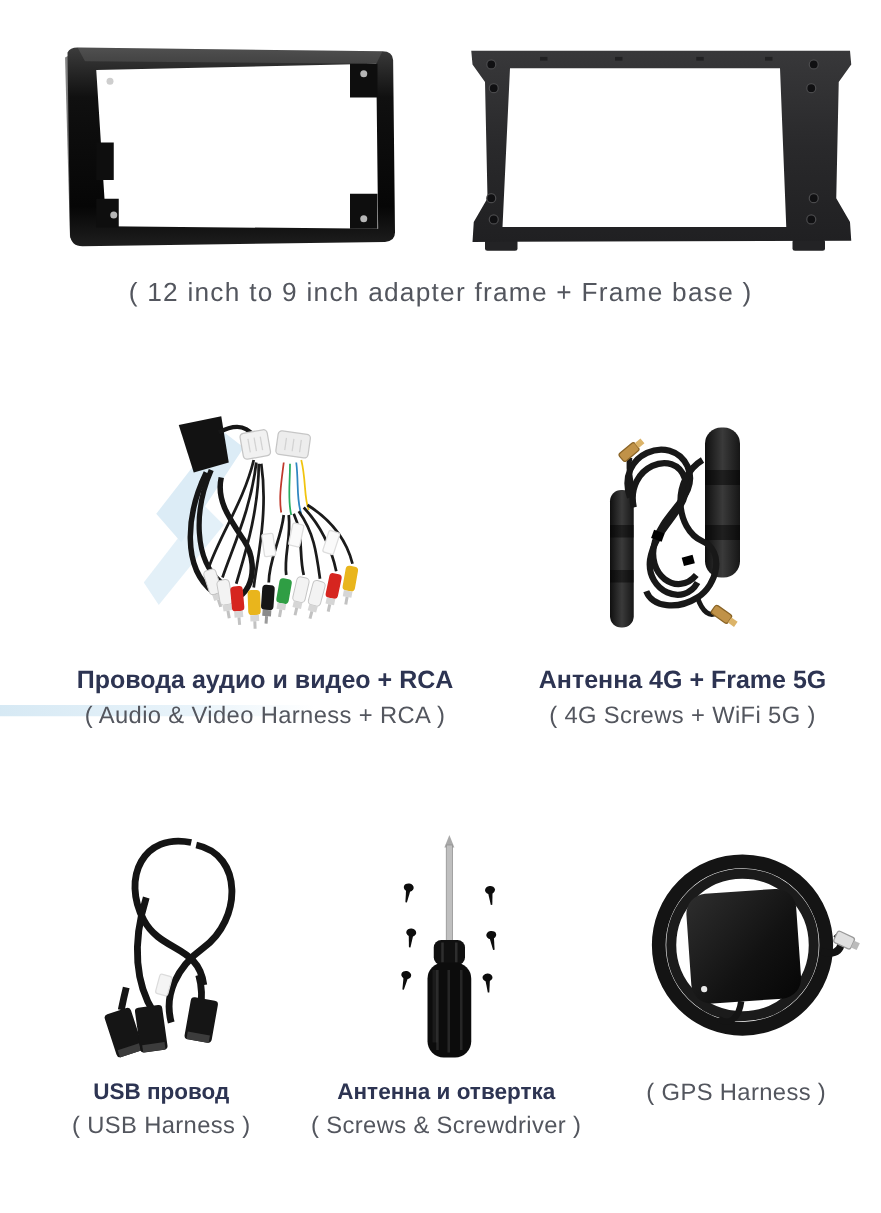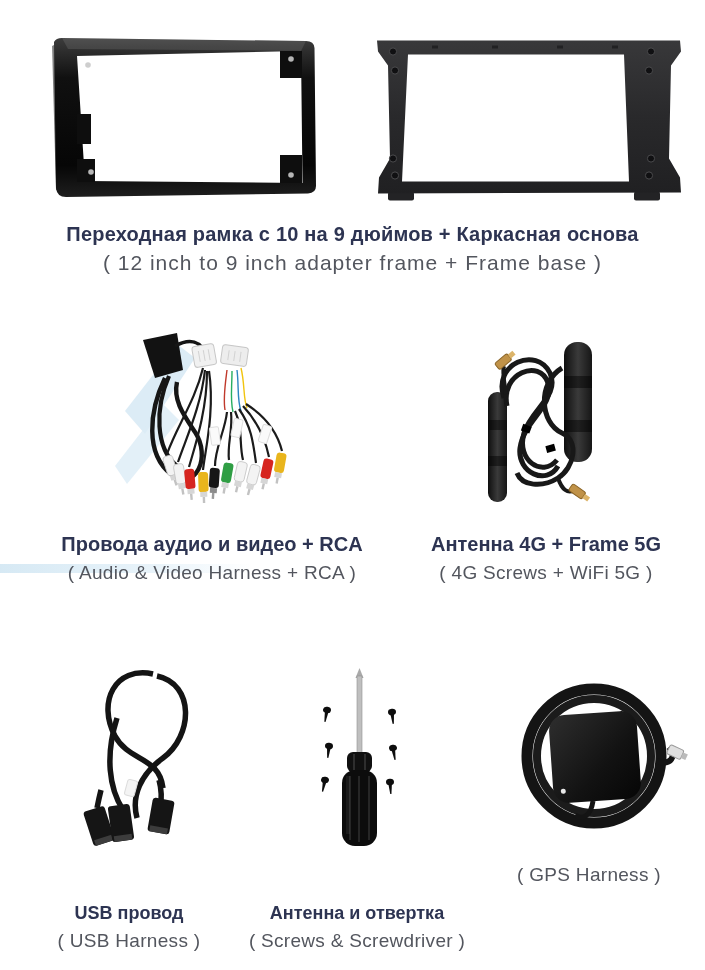--- a/index.html
+++ b/index.html
@@ -14,21 +14,21 @@
   #cap-frames{left:0;top:220px;width:705px;}
   #cap-frames .ru{font-size:20px;line-height:28px;letter-spacing:.2px;}
   #cap-frames .en{font-size:21px;line-height:30px;letter-spacing:1px;}
   #cap-rca{left:8px;top:530px;width:408px;}
   #cap-ant{left:406px;top:530px;width:280px;}
   #cap-rca .ru,#cap-ant .ru{font-size:20px;line-height:28px;}
   #cap-rca .en,#cap-ant .en{font-size:19px;line-height:30px;letter-spacing:.3px;}
   #cap-usb{left:22px;top:860px;width:214px;}
   #cap-scr{left:228px;top:860px;width:258px;}
   #cap-gps{left:482px;top:860px;width:214px;}
-  #cap-usb .ru,#cap-scr .ru,#cap-gps .ru{font-size:18px;line-height:26px;margin-top:40px;}
+  #cap-usb .ru,#cap-scr .ru,#cap-gps .ru{font-size:18px;line-height:26px;}
   #cap-usb .en,#cap-scr .en,#cap-gps .en{font-size:19px;line-height:29px;letter-spacing:.3px;}
   #wm-band{
     position:absolute;left:0;top:564px;width:252px;height:9px;
     background:linear-gradient(90deg,#cfe5f2 0%,#e4f1f9 60%,rgba(255,255,255,0) 100%);
     opacity:.85;z-index:0;
   }
   .caption{z-index:2;}
   svg{display:block;}
 </style>
 </head>
@@ -108,21 +108,20 @@
           <circle cx="31" cy="124" r="3.6"></circle>
             <circle cx="33" cy="141" r="3.6"></circle>
           <circle cx="289" cy="124" r="3.6"></circle>
             <circle cx="287" cy="141" r="3.6"></circle>
         </g>
       </g>
     </svg>
   </div>
 
   <div class="caption" id="cap-frames">
-    <div class="ru">Переходная рамка с 10 на 9 дюймов + Каркасная основа</div>
     <div class="en">( 12 inch to 9 inch adapter frame + Frame base )</div>
   </div>
 
   <div class="photo" style="left:115px;top:316px;width:200px;height:207px;">
     <svg width="200" height="207" viewBox="0 0 200 207">
 
       <g>
         <polygon points="10,95 62,28 80,42 30,118" fill="#dcecf6"></polygon>
         <polygon points="0,150 48,88 64,104 12,168" opacity="0.8" fill="#dcecf6"></polygon>
       </g>

